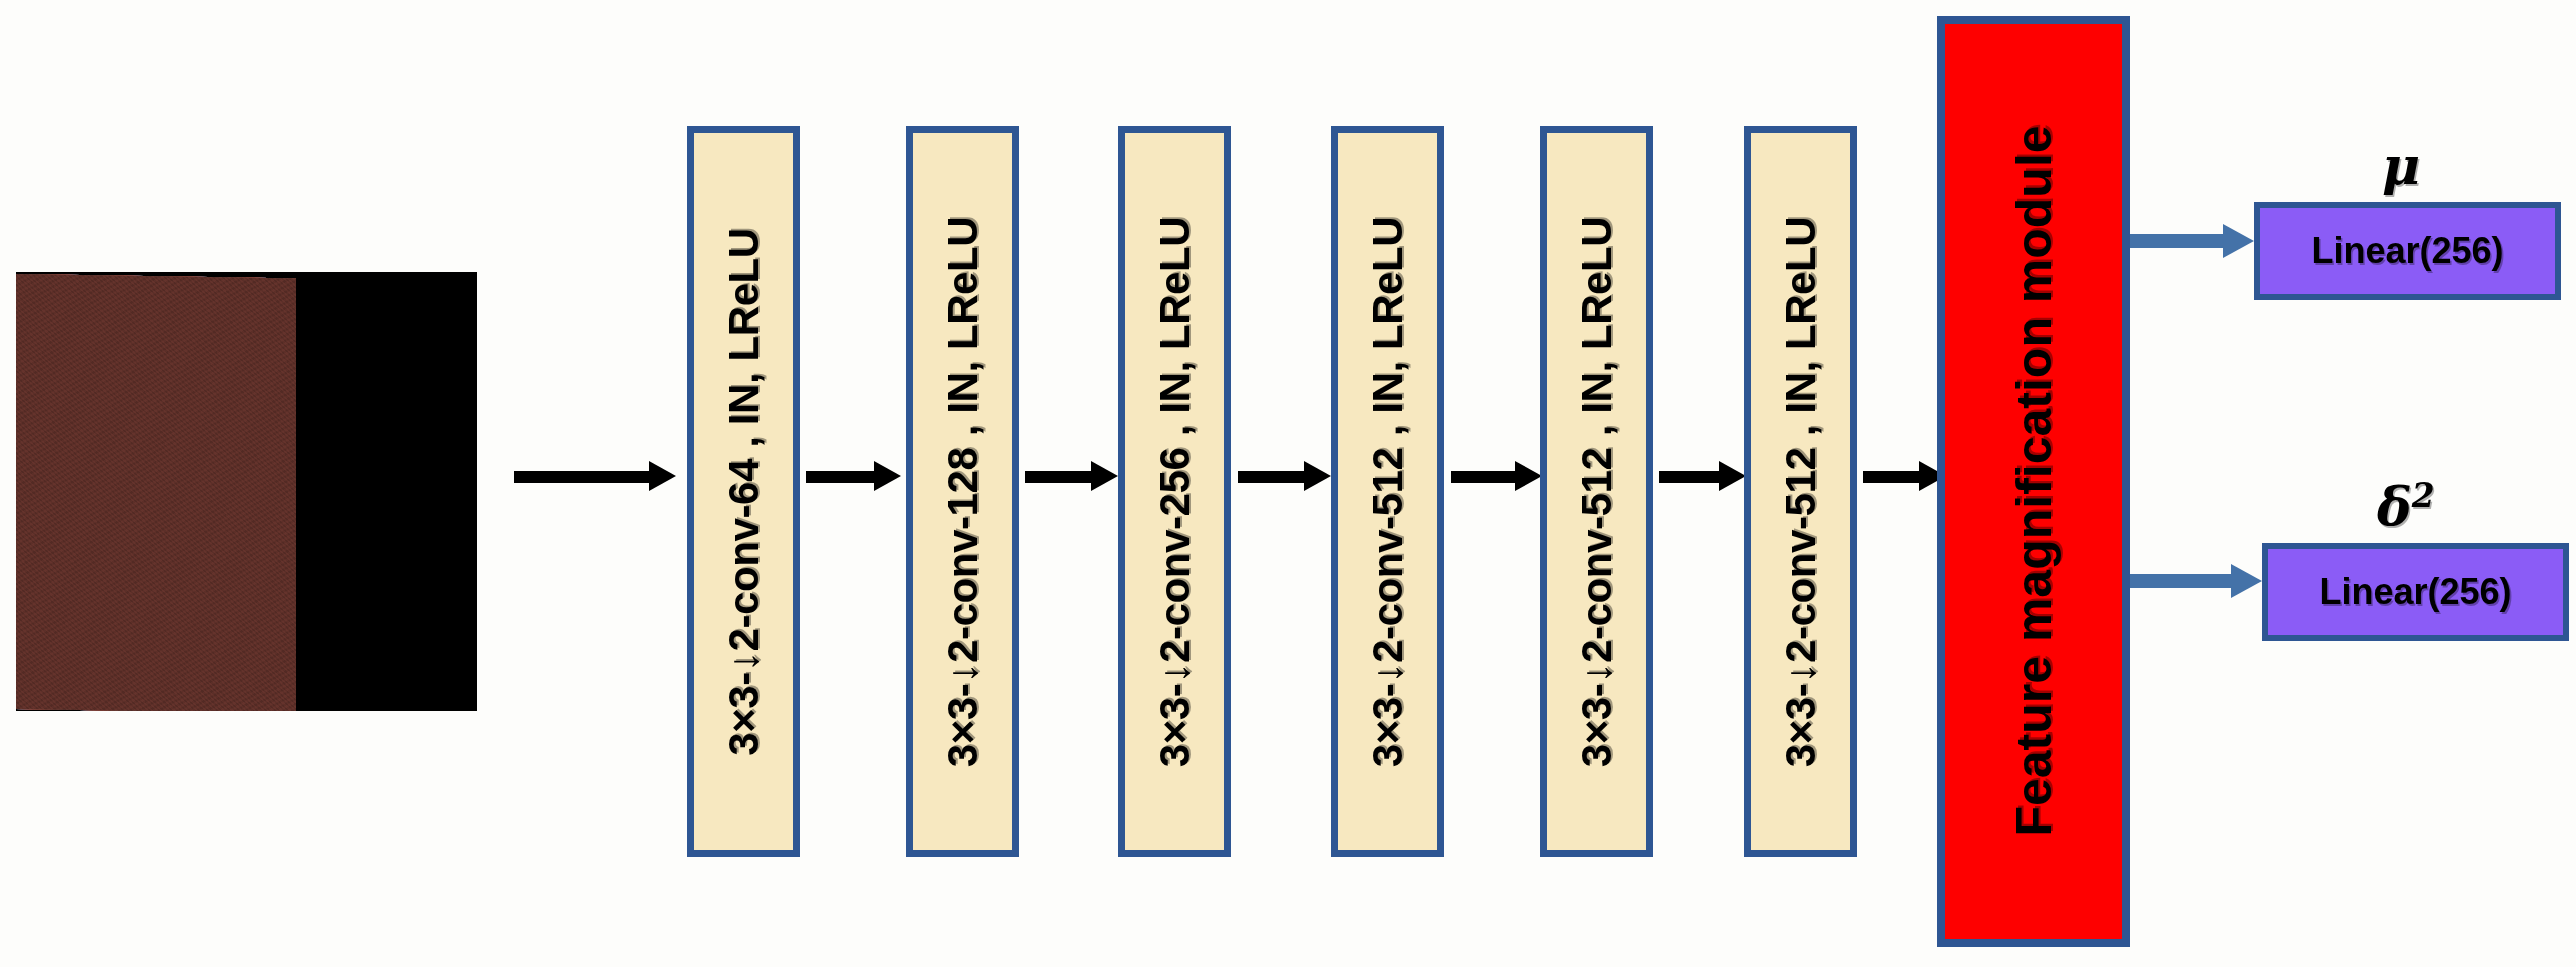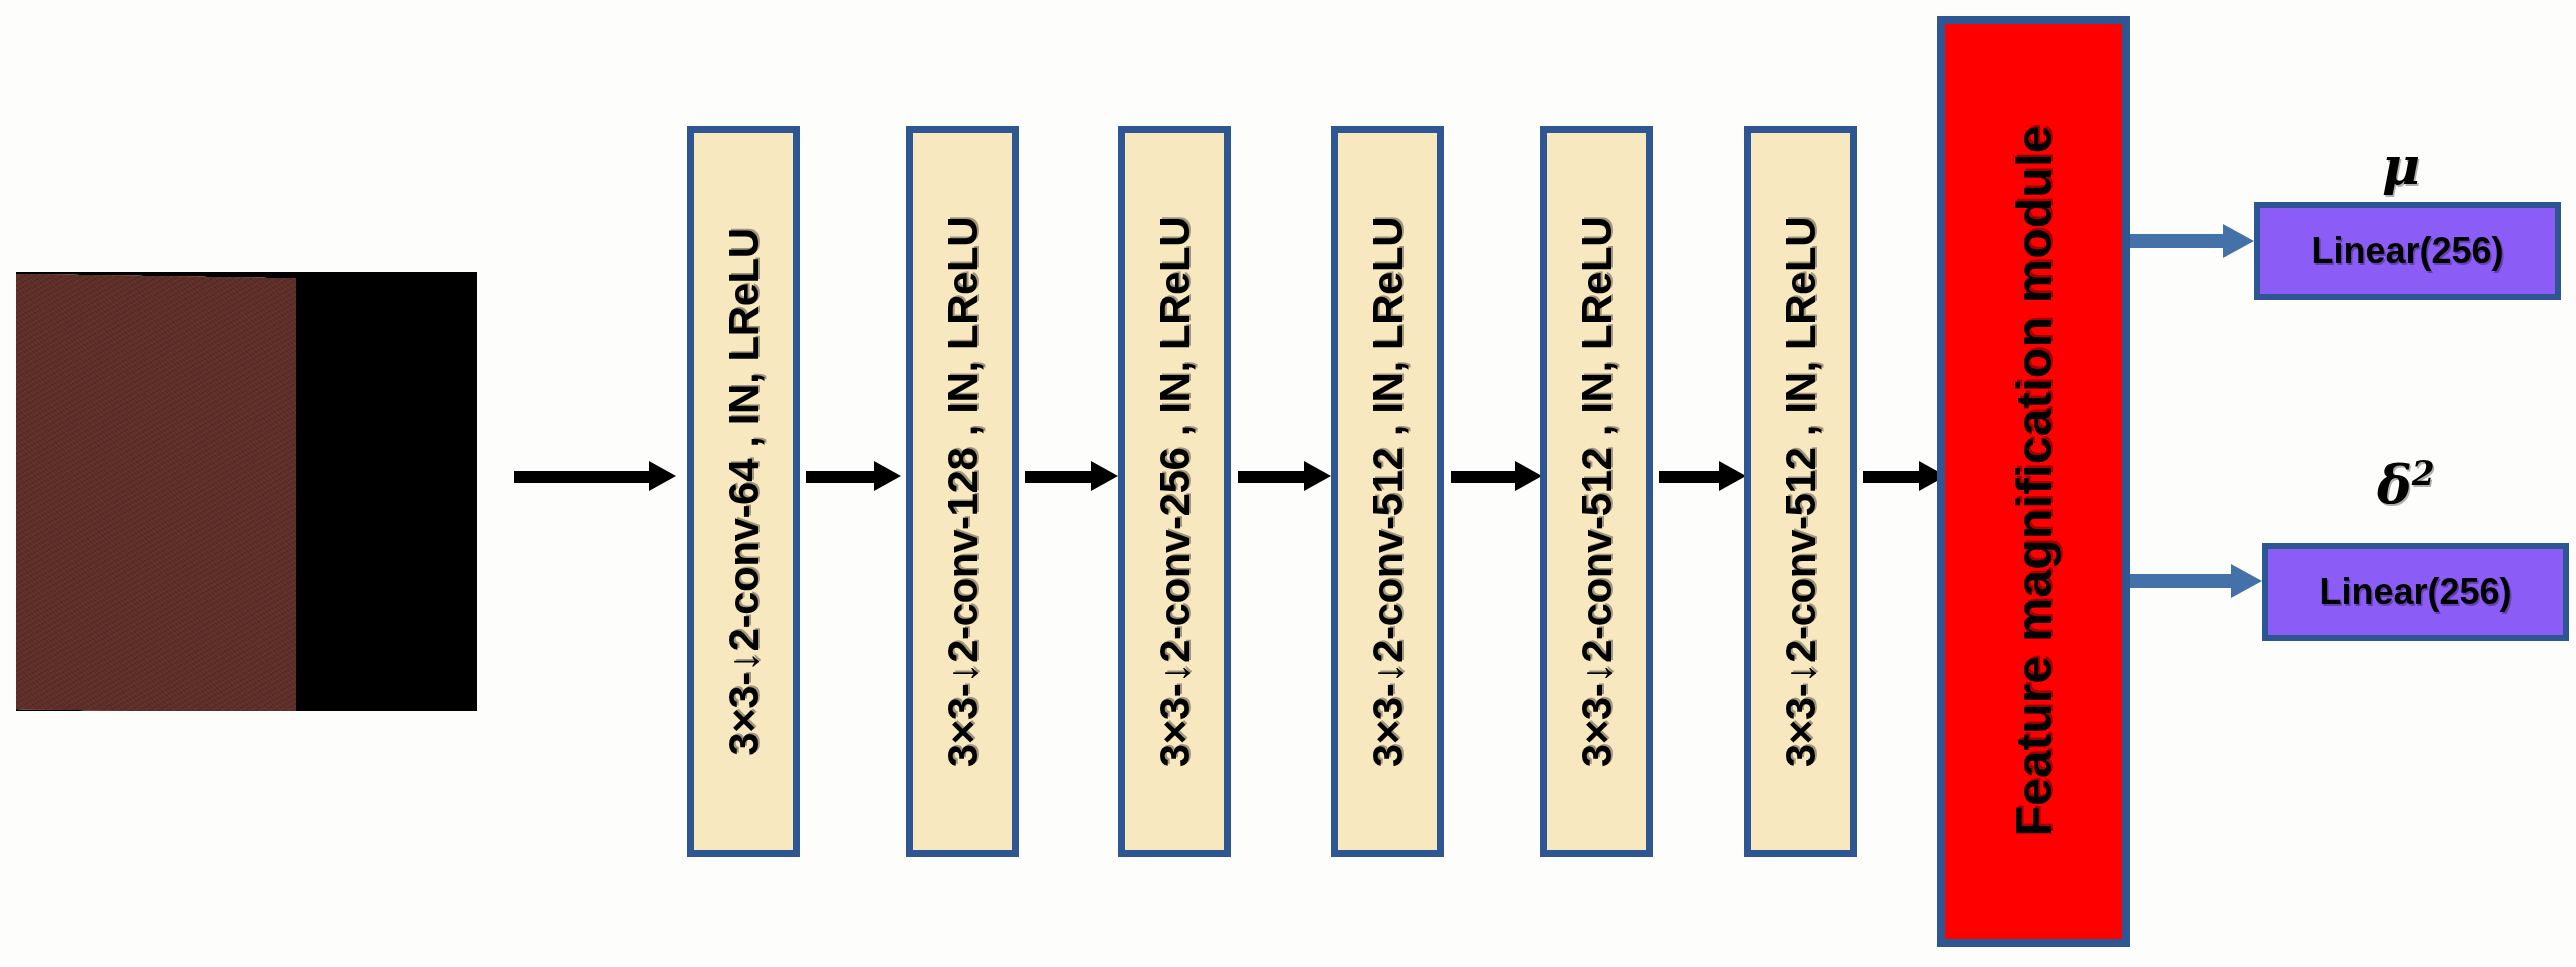--- a/index.html
+++ b/index.html
@@ -150,21 +150,21 @@
   .out-symbol {
     position: absolute;
     font-size: 52px;
     font-weight: bold;
     font-style: italic;
     font-family: "DejaVu Serif", serif;
     color: #000000;
     text-shadow: 1.6px 1.6px 0 rgba(0,0,0,0.30);
   }
   #symbol-mu  { left: 2382px; top: 135px; }
-  #symbol-var { left: 2377px; top: 454px; }
+  #symbol-var { left: 2377px; top: 476px; }
   .out-symbol sup { font-size: 33px; }
 
   
   .arrow-black {
     position: absolute;
     height: 31.5px;
   }
   .arrow-black .shaft {
     position: absolute;
     left: 0;

